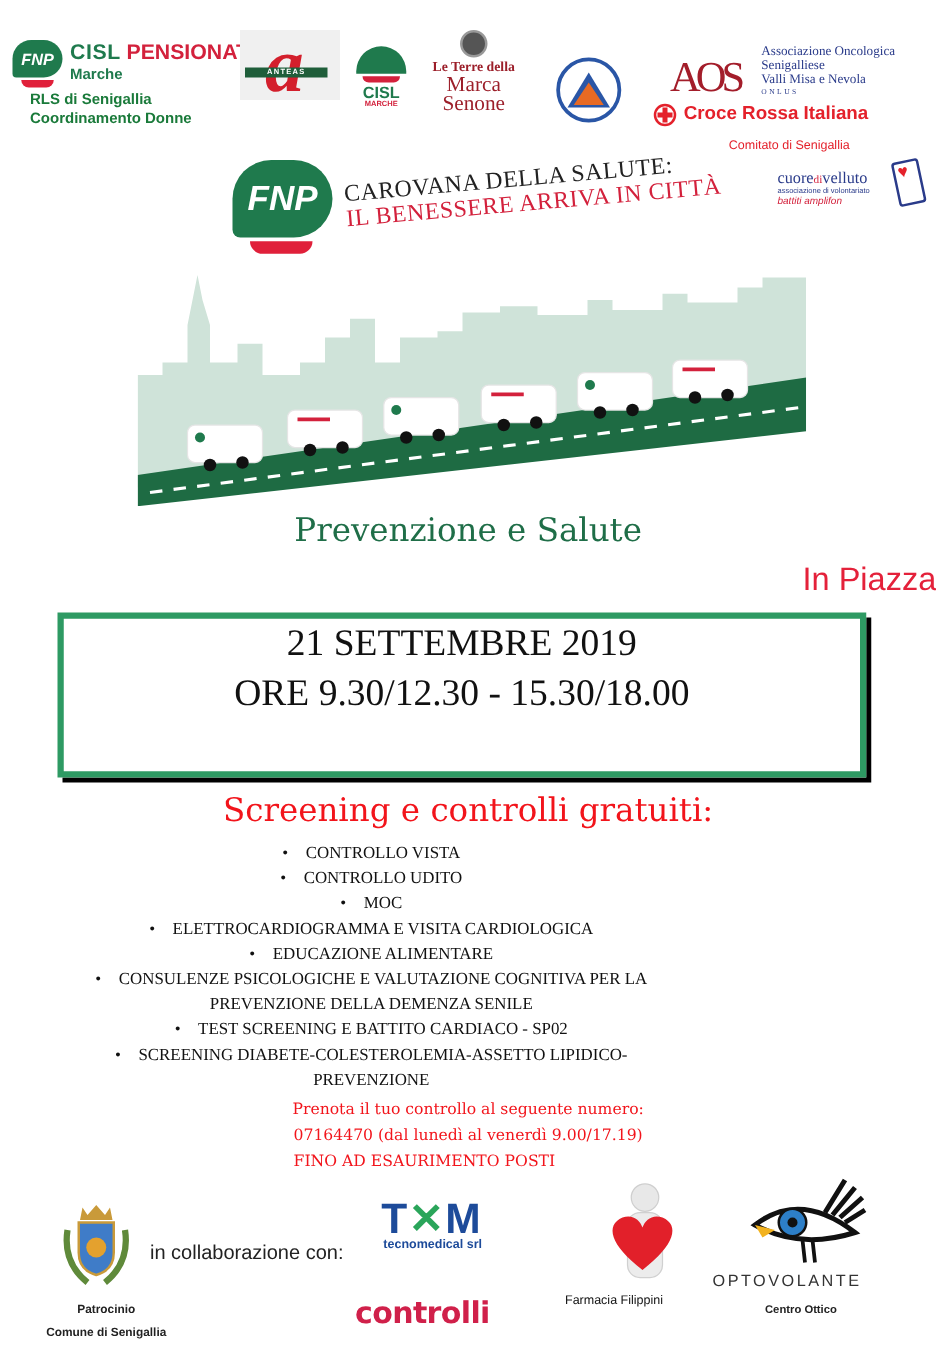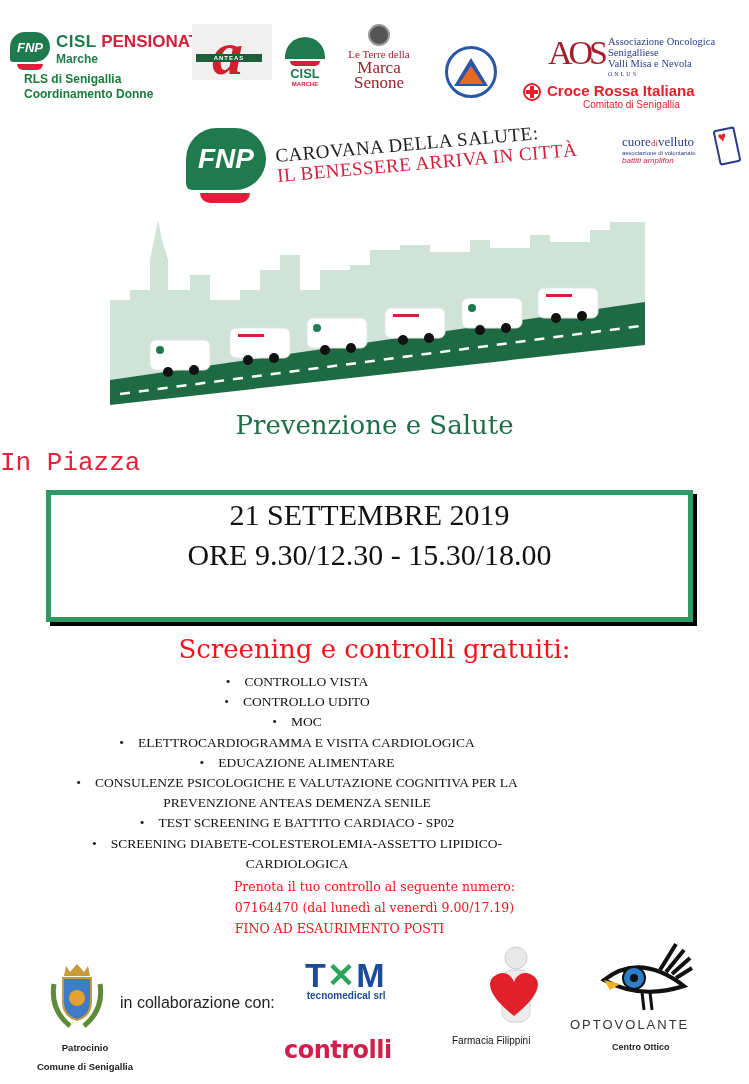--- a/index.html
+++ b/index.html
@@ -29,21 +29,21 @@
   .protezione .tri { width: 0; height: 0; border-left: 17px solid transparent; border-right: 17px solid transparent; border-bottom: 28px solid #2a56a6; position: relative; }
   .protezione .tri-in { position: absolute; left: -12px; top: 8px; width: 0; height: 0; border-left: 12px solid transparent; border-right: 12px solid transparent; border-bottom: 18px solid #e76a24; }
 
   .aos-letters { font-family: "Liberation Serif", serif; font-size: 34px; color: #a31d2a; letter-spacing: -4px; line-height: 34px; }
   .aos-text { font-family: "Liberation Serif", serif; font-size: 10.5px; color: #2a3b8a; line-height: 11px; }
   .onlus { font-size: 6px; letter-spacing: 2px; color: #2a3b8a; }
   .cri-cross { width: 18px; height: 18px; border-radius: 50%; border: 2px solid #e4212b; position: relative; }
   .cri-cross::before { content: ""; position: absolute; left: 5px; top: 1px; width: 4px; height: 12px; background: #e4212b; }
   .cri-cross::after { content: ""; position: absolute; left: 1px; top: 5px; width: 12px; height: 4px; background: #e4212b; }
   .cri-title { color: #e4212b; font-weight: bold; font-size: 15px; }
-  .cri-sub { color: #e4212b; font-size: 10px; }
+  .cri-sub { color: #e4212b; font-size: 10px; margin-top: 12px; }
 
   
   .fnp-big { width: 80px; height: 62px; background: #1f7a4d; border-radius: 40px 40px 40px 8px; color: #fff; font-weight: bold; font-style: italic; font-size: 28px; display: flex; align-items: center; justify-content: center; }
   .fnp-big-red { width: 50px; height: 10px; background: #e0203a; border-radius: 0 0 30px 30px; }
   .carovana { transform: rotate(-5deg); transform-origin: left bottom; font-family: "Liberation Serif", serif; line-height: 20px; }
   .carovana .l1 { color: #222; font-size: 19px; letter-spacing: 0.5px; }
   .carovana .l2 { color: #d3213c; font-size: 19px; letter-spacing: 0.5px; }
 
   .cuore { text-align: left; }
   .cuore .t1 { font-family: "Liberation Serif", serif; color: #2a3b8a; font-size: 13px; }
@@ -51,21 +51,21 @@
   .cuore .t2 { color: #2a3b8a; font-size: 6px; }
   .cuore .t3 { color: #d3213c; font-style: italic; font-size: 8px; }
   .hourglass { width: 22px; height: 36px; border: 2px solid #2a3b8a; border-radius: 3px; position: relative; }
   .hourglass::before { content: "\2665"; position: absolute; left: 2px; top: -2px; color: #e4212b; font-size: 14px; }
 
   
   .illus { left: 110px; top: 210px; width: 535px; height: 195px; overflow: hidden; }
 
   
   .prev { font-family: "DejaVu Serif", serif; color: #1f6e48; font-size: 26px; text-align: center; width: 749px; left: 0; }
-  .piazza { font-family: Liberation Mono, monospace; color: #e4213a; font-size: 26px; text-align: left; width: 749px; left: 0; }
+  .piazza { font-family: Liberation Sans, sans-serif; color: #e4213a; font-size: 26px; text-align: right; width: 749px; left: 0; }
 
   .eventbox { left: 46px; top: 490px; width: 647px; height: 132px; border: 5px solid #2e9a63; background: #fff; box-shadow: 4px 4px 0 #000; text-align: center; font-family: "Liberation Serif", serif; color: #111; }
   .eventbox .line { font-size: 30px; line-height: 40px; }
 
   .screening-title { font-family: "DejaVu Serif", serif; color: #f2141b; font-size: 26px; text-align: center; width: 749px; left: 0; top: 634px; }
 
   .services { left: 0; top: 672px; width: 594px; font-family: "Liberation Serif", serif; font-size: 13.5px; color: #111; text-align: center; line-height: 20.2px; }
   .services .item::before { content: "\2022"; margin-right: 14px; }
   .services .cont { display: block; }
 
@@ -116,32 +116,32 @@
 
 <div class="abs" style="left:283px;top:37px;text-align:center;width:44px;">
   <div class="cisl-dome" style="margin:0 auto;"></div>
   <div class="cisl-dome-red"></div>
   <div style="font-weight:bold;font-size:13px;color:#1f7a4d;">CISL</div>
   <div style="font-size:6px;font-weight:bold;color:#d3213c;">MARCHE</div>
 </div>
 
 <div class="abs terre" style="left:343px;top:24px;width:72px;">
   <div class="seal"></div>
-  <div style="font-size:11px;">Le Terre della</div>
+  <div style="font-size:11px;font-weight:bold;">Le Terre della</div>
   <div style="font-size:17px;">Marca</div>
   <div style="font-size:17px;">Senone</div>
 </div>
 
 <div class="abs protezione" style="left:445px;top:46px;">
   <div class="tri">
       <div class="tri-in"></div>
     </div>
 </div>
 
-<div class="abs" style="left:548px;top:36px;display:flex;gap:4px;">
+<div class="abs" style="left:536px;top:36px;display:flex;gap:17px;align-items:flex-end;">
   <div class="aos-letters">AOS</div>
   <div class="aos-text">
     <div>Associazione Oncologica</div>
     <div>Senigalliese</div>
     <div>Valli Misa e Nevola</div>
     <div class="onlus">ONLUS</div>
   </div>
 </div>
 
 <div class="abs" style="left:523px;top:82px;display:flex;gap:6px;align-items:flex-start;">
@@ -227,24 +227,24 @@
 
 <div class="abs screening-title">Screening e controlli gratuiti:</div>
 
 <div class="abs services">
   <div class="item">CONTROLLO VISTA</div>
   <div class="item">CONTROLLO UDITO</div>
   <div class="item">MOC</div>
   <div class="item">ELETTROCARDIOGRAMMA E VISITA CARDIOLOGICA</div>
   <div class="item">EDUCAZIONE ALIMENTARE</div>
   <div class="item">CONSULENZE PSICOLOGICHE E VALUTAZIONE COGNITIVA PER LA</div>
-  <div class="cont">PREVENZIONE ANTEAS DEMENZA SENILE</div>
+  <div class="cont">PREVENZIONE DELLA DEMENZA SENILE</div>
   <div class="item">TEST SCREENING E BATTITO CARDIACO - SP02</div>
   <div class="item">SCREENING DIABETE-COLESTEROLEMIA-ASSETTO LIPIDICO-</div>
-  <div class="cont">CARDIOLOGICA</div>
+  <div class="cont">PREVENZIONE</div>
 </div>
 
 <div class="abs prenota">
   <div>Prenota il tuo controllo al seguente numero:</div>
   <div>07164470 (dal lunedì al venerdì 9.00/17.19)</div>
   <div style="margin-left:-70px;">FINO AD ESAURIMENTO POSTI</div>
 </div>
 
 <div class="abs crest">
   <svg width="62" height="72" viewBox="0 0 62 72">

